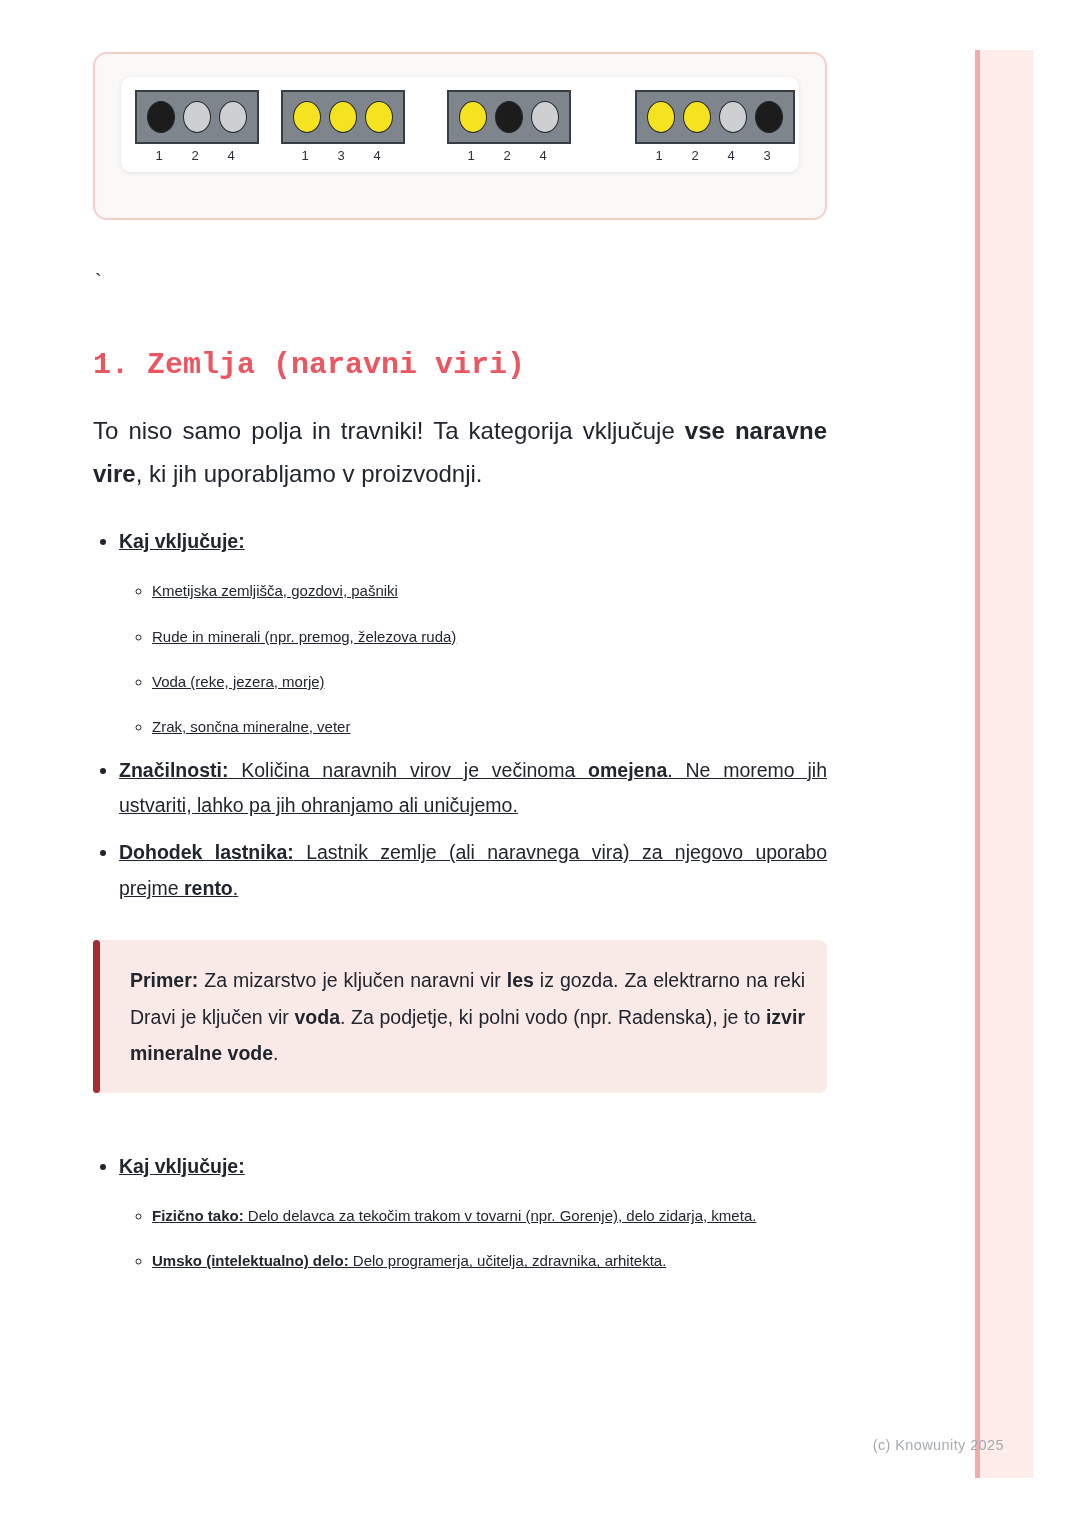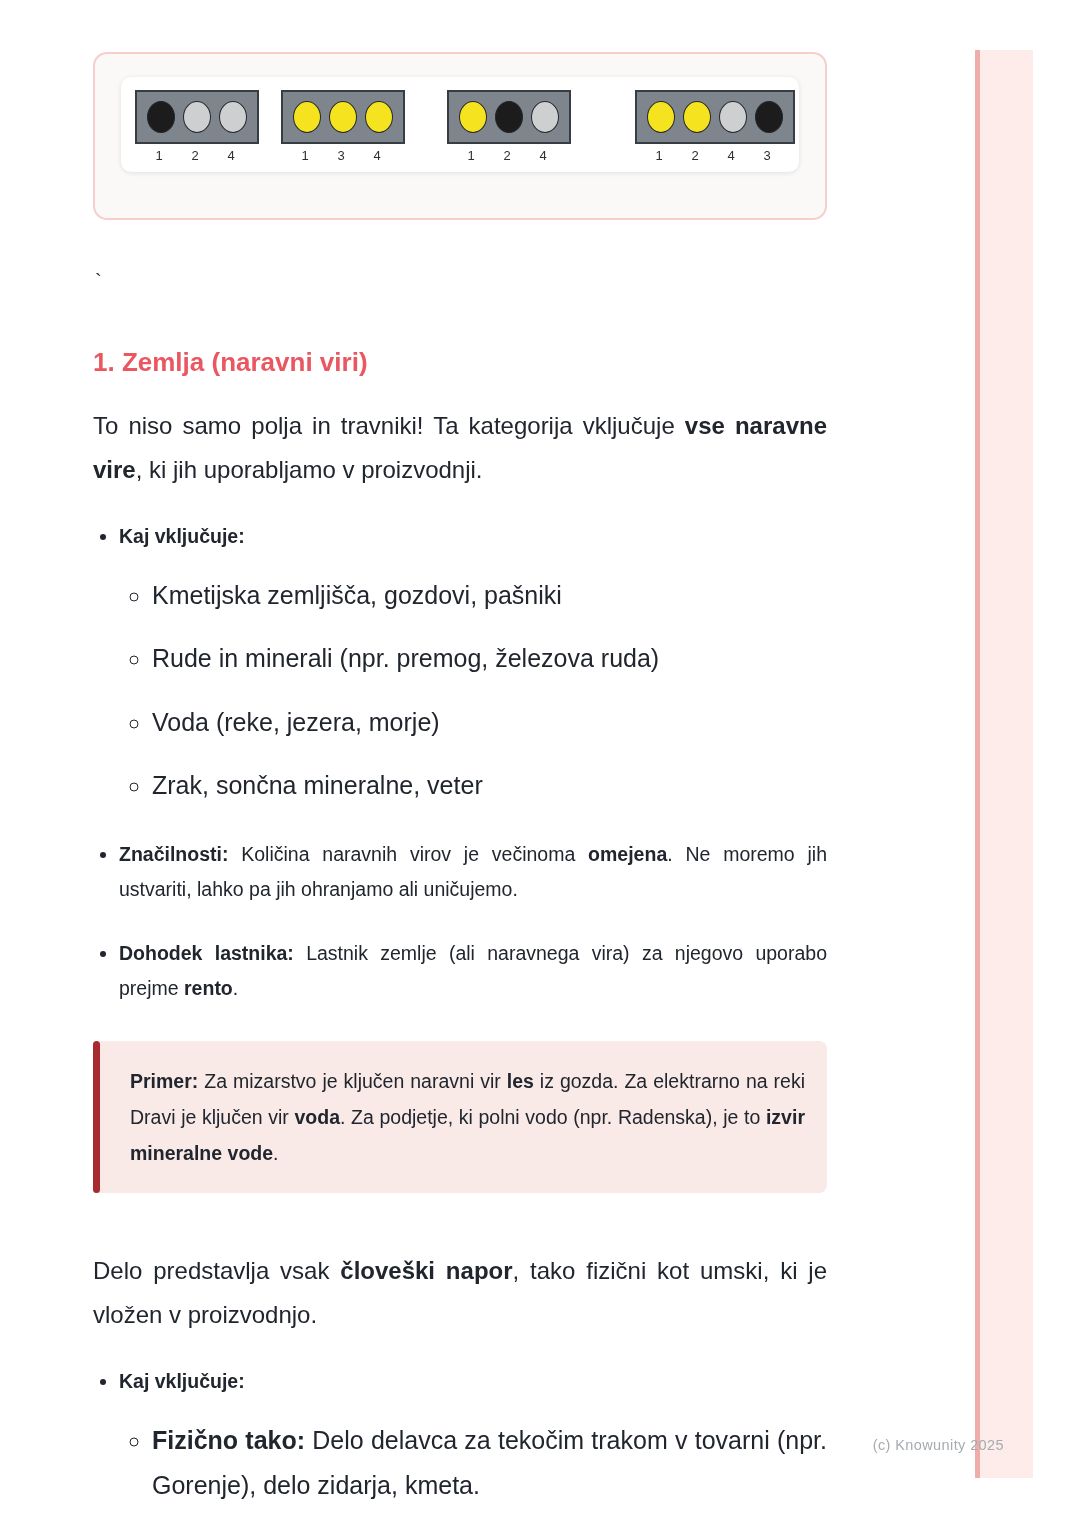--- a/index.html
+++ b/index.html
@@ -73,34 +73,35 @@
     font-size:19.5px; line-height:1.85;
     color:var(--caption, #63696f);
   }
 
   
   .stray { margin:50px 0 0 2px; font-size:20px; color:#2c3036; height:22px; }
 
   
   .doc-section { margin-top:56px; }
   .section-heading {
-    font-size:26px; font-weight:700; line-height:1.15;
+    font-size:30px; font-weight:700; line-height:1.15;
     color:var(--accent, #ea5761);
+    font-family:Liberation Mono, monospace;
   }
   .intro {
     margin-top:26px; font-size:24px; line-height:1.82;
     text-align:justify;
   }
   b { font-weight:700; }
 
-  ul.main-list { margin:28px 0 0 0; padding-left:26px; list-style:disc; }
-  ul.main-list > li { margin-top:28px; font-size:19.5px; line-height:1.82; text-align:justify; }
+  ul.main-list { margin:28px 0 0 0; padding-left:26px; list-style:disc;text-decoration:underline; }
+  ul.main-list > li { margin-top:12px; font-size:19.5px; line-height:1.82; text-align:justify; }
   ul.main-list > li:first-child { margin-top:0; }
   ul.sub-list { margin-top:8px; padding-left:33px; list-style:circle; }
-  ul.sub-list > li { margin-top:18px; font-size:25px; line-height:1.82; text-align:justify; }
+  ul.sub-list > li { margin-top:18px; font-size:15px; line-height:1.82; text-align:justify; }
 
   
   .callout {
     position:relative; margin-top:34px;
     background:var(--callout-bg, #f9eae8);
     border-radius:4px 8px 8px 4px;
     padding:22px 22px 22px 37px;
     margin-left:0;
   }
   .callout::before {
@@ -190,21 +191,20 @@
               <li>Zrak, sončna mineralne, veter</li>
             </ul></li>
           <li><span><b>Značilnosti:</b> Količina naravnih virov je večinoma <b>omejena</b>. Ne moremo jih ustvariti, lahko pa jih ohranjamo ali uničujemo.</span></li>
           <li><span><b>Dohodek lastnika:</b> Lastnik zemlje (ali naravnega vira) za njegovo uporabo prejme <b>rento</b>.</span></li>
         </ul>
         <div class="callout">
           <p class="callout-text"><b>Primer:</b> Za mizarstvo je ključen naravni vir <b>les</b> iz gozda. Za elektrarno na reki Dravi je ključen vir <b>voda</b>. Za podjetje, ki polni vodo (npr. Radenska), je to <b>izvir mineralne vode</b>.</p>
         </div>
       </section>
       <section class="doc-section">
-        <p class="intro">Delo predstavlja vsak <b>človeški napor</b>, tako fizični kot umski, ki je vložen v proizvodnjo.</p>
         <ul class="main-list">
           <li><span><b>Kaj vključuje:</b></span><ul class="sub-list">
               <li><b>Fizično tako:</b> Delo delavca za tekočim trakom v tovarni (npr. Gorenje), delo zidarja, kmeta.</li>
               <li><b>Umsko (intelektualno) delo:</b> Delo programerja, učitelja, zdravnika, arhitekta.</li>
             </ul></li>
         </ul>
       </section>
     </div>
 
 </div>

